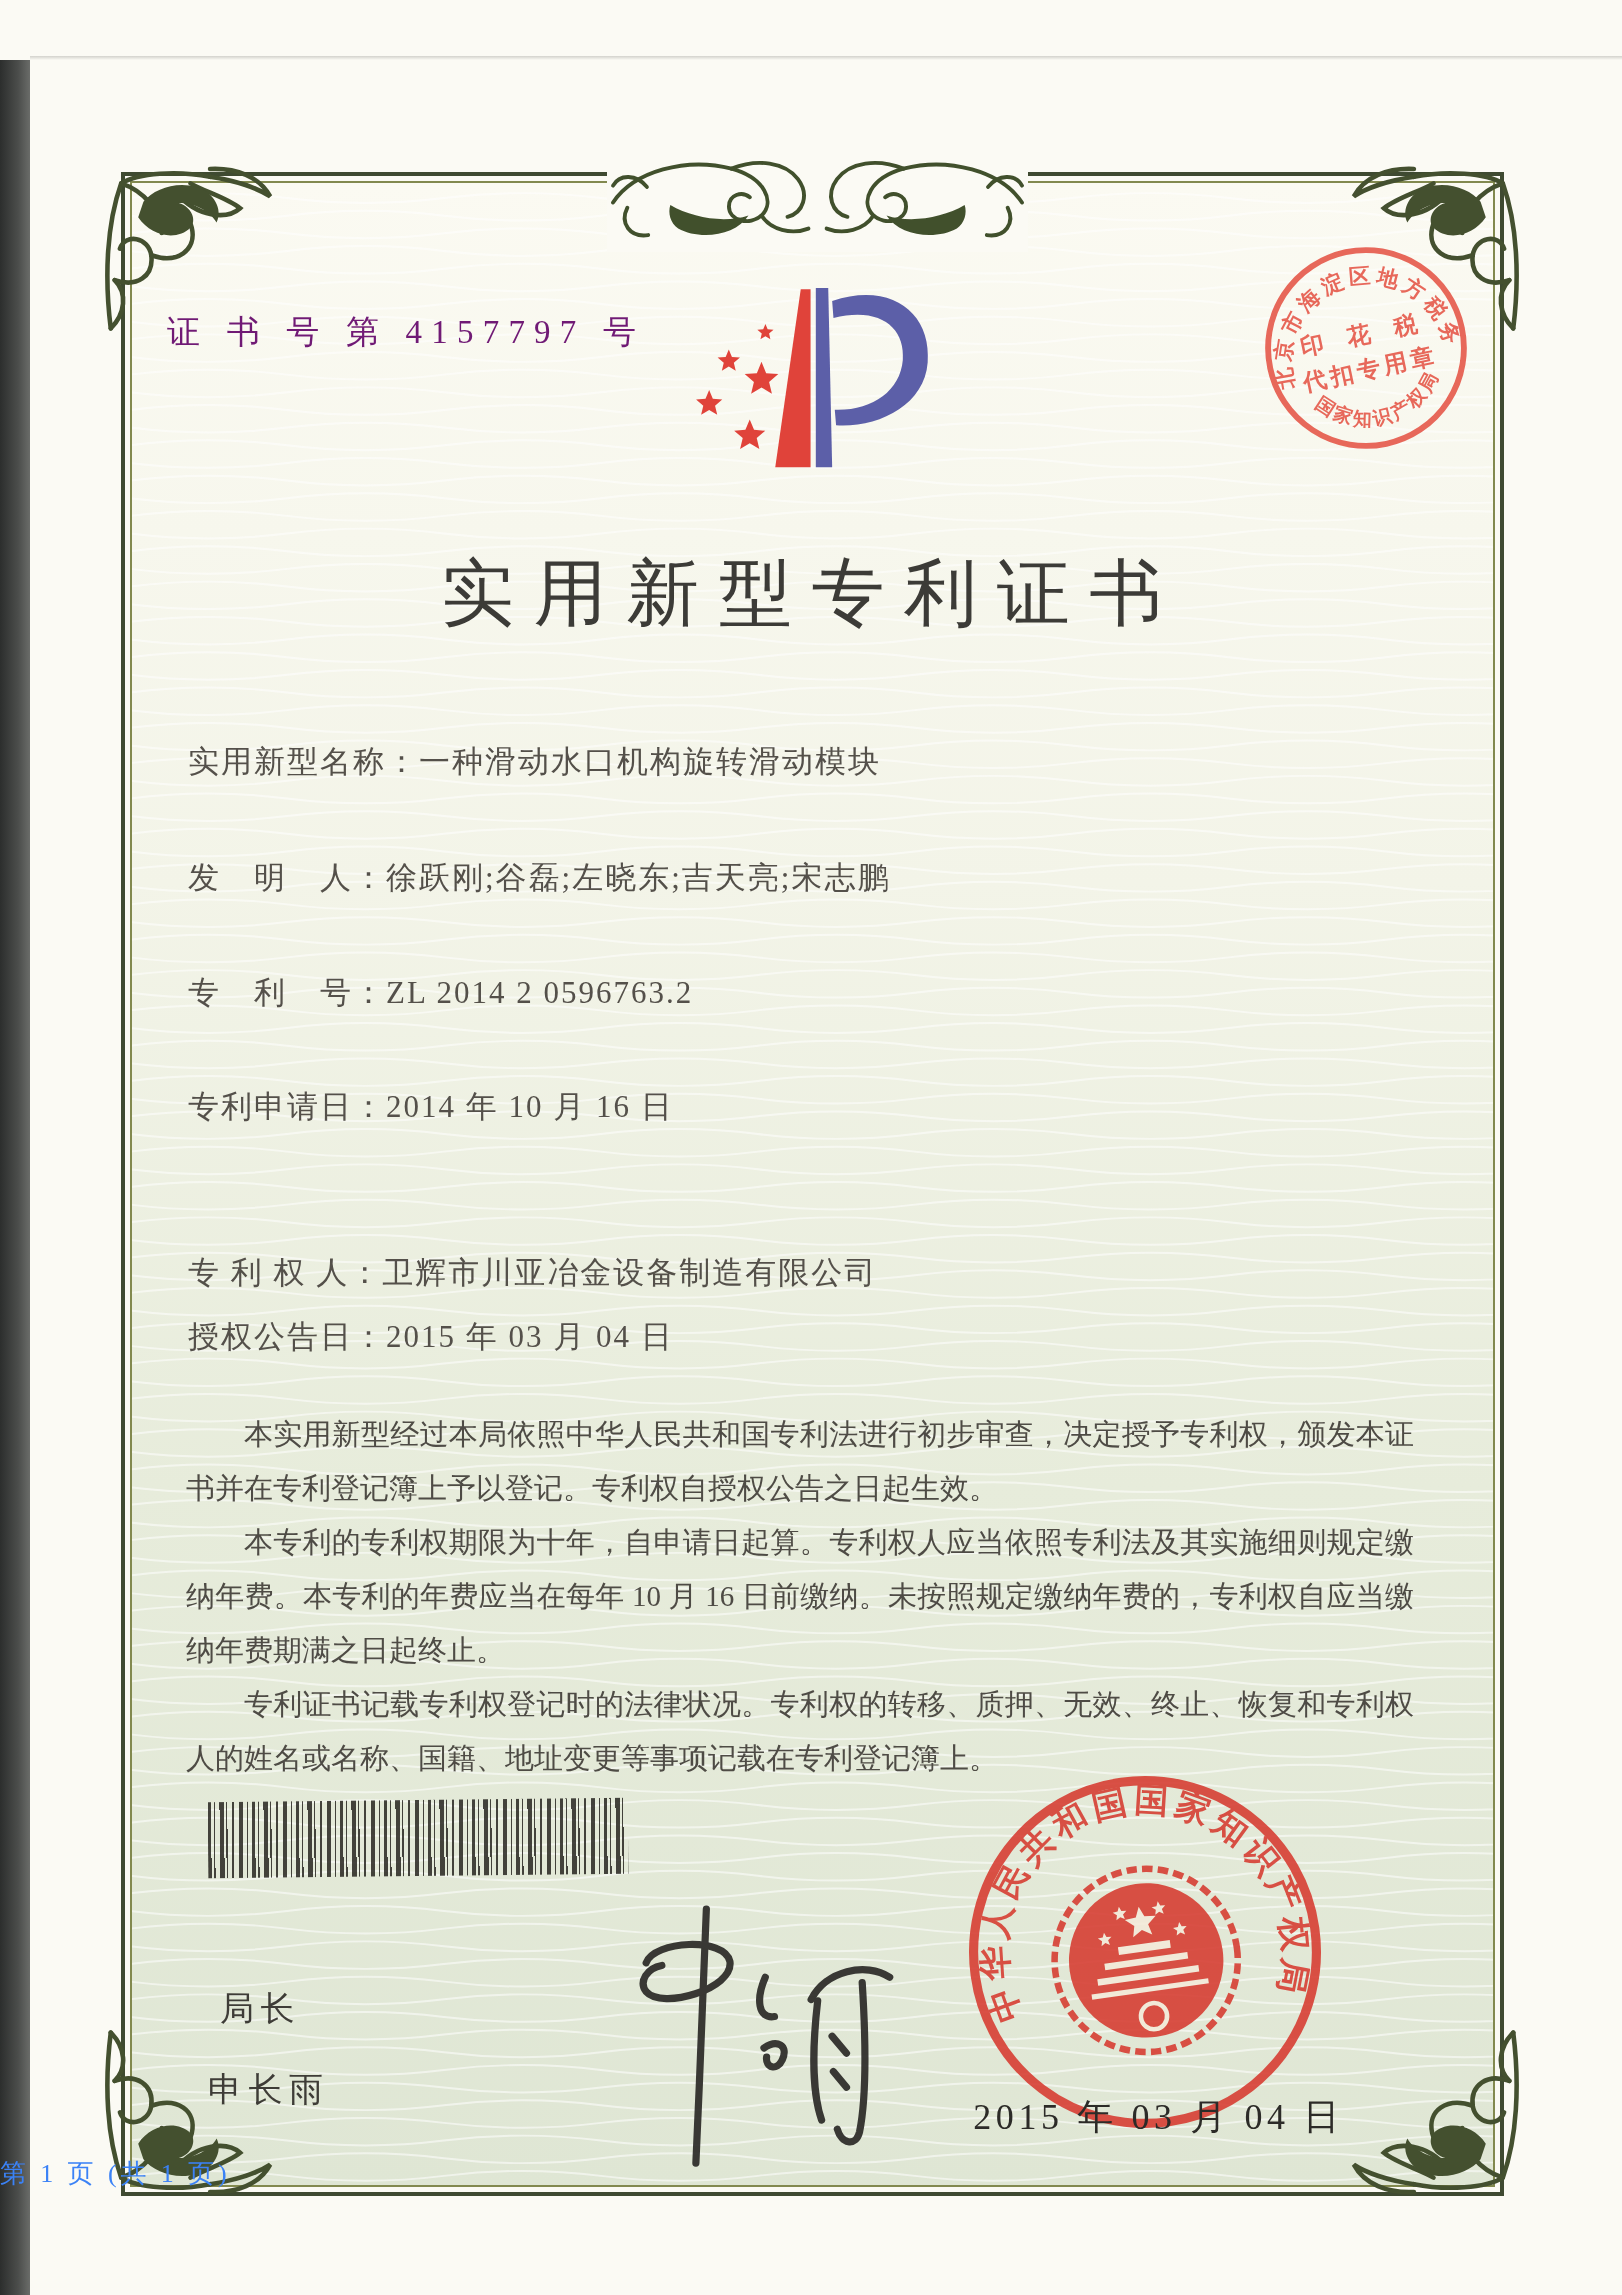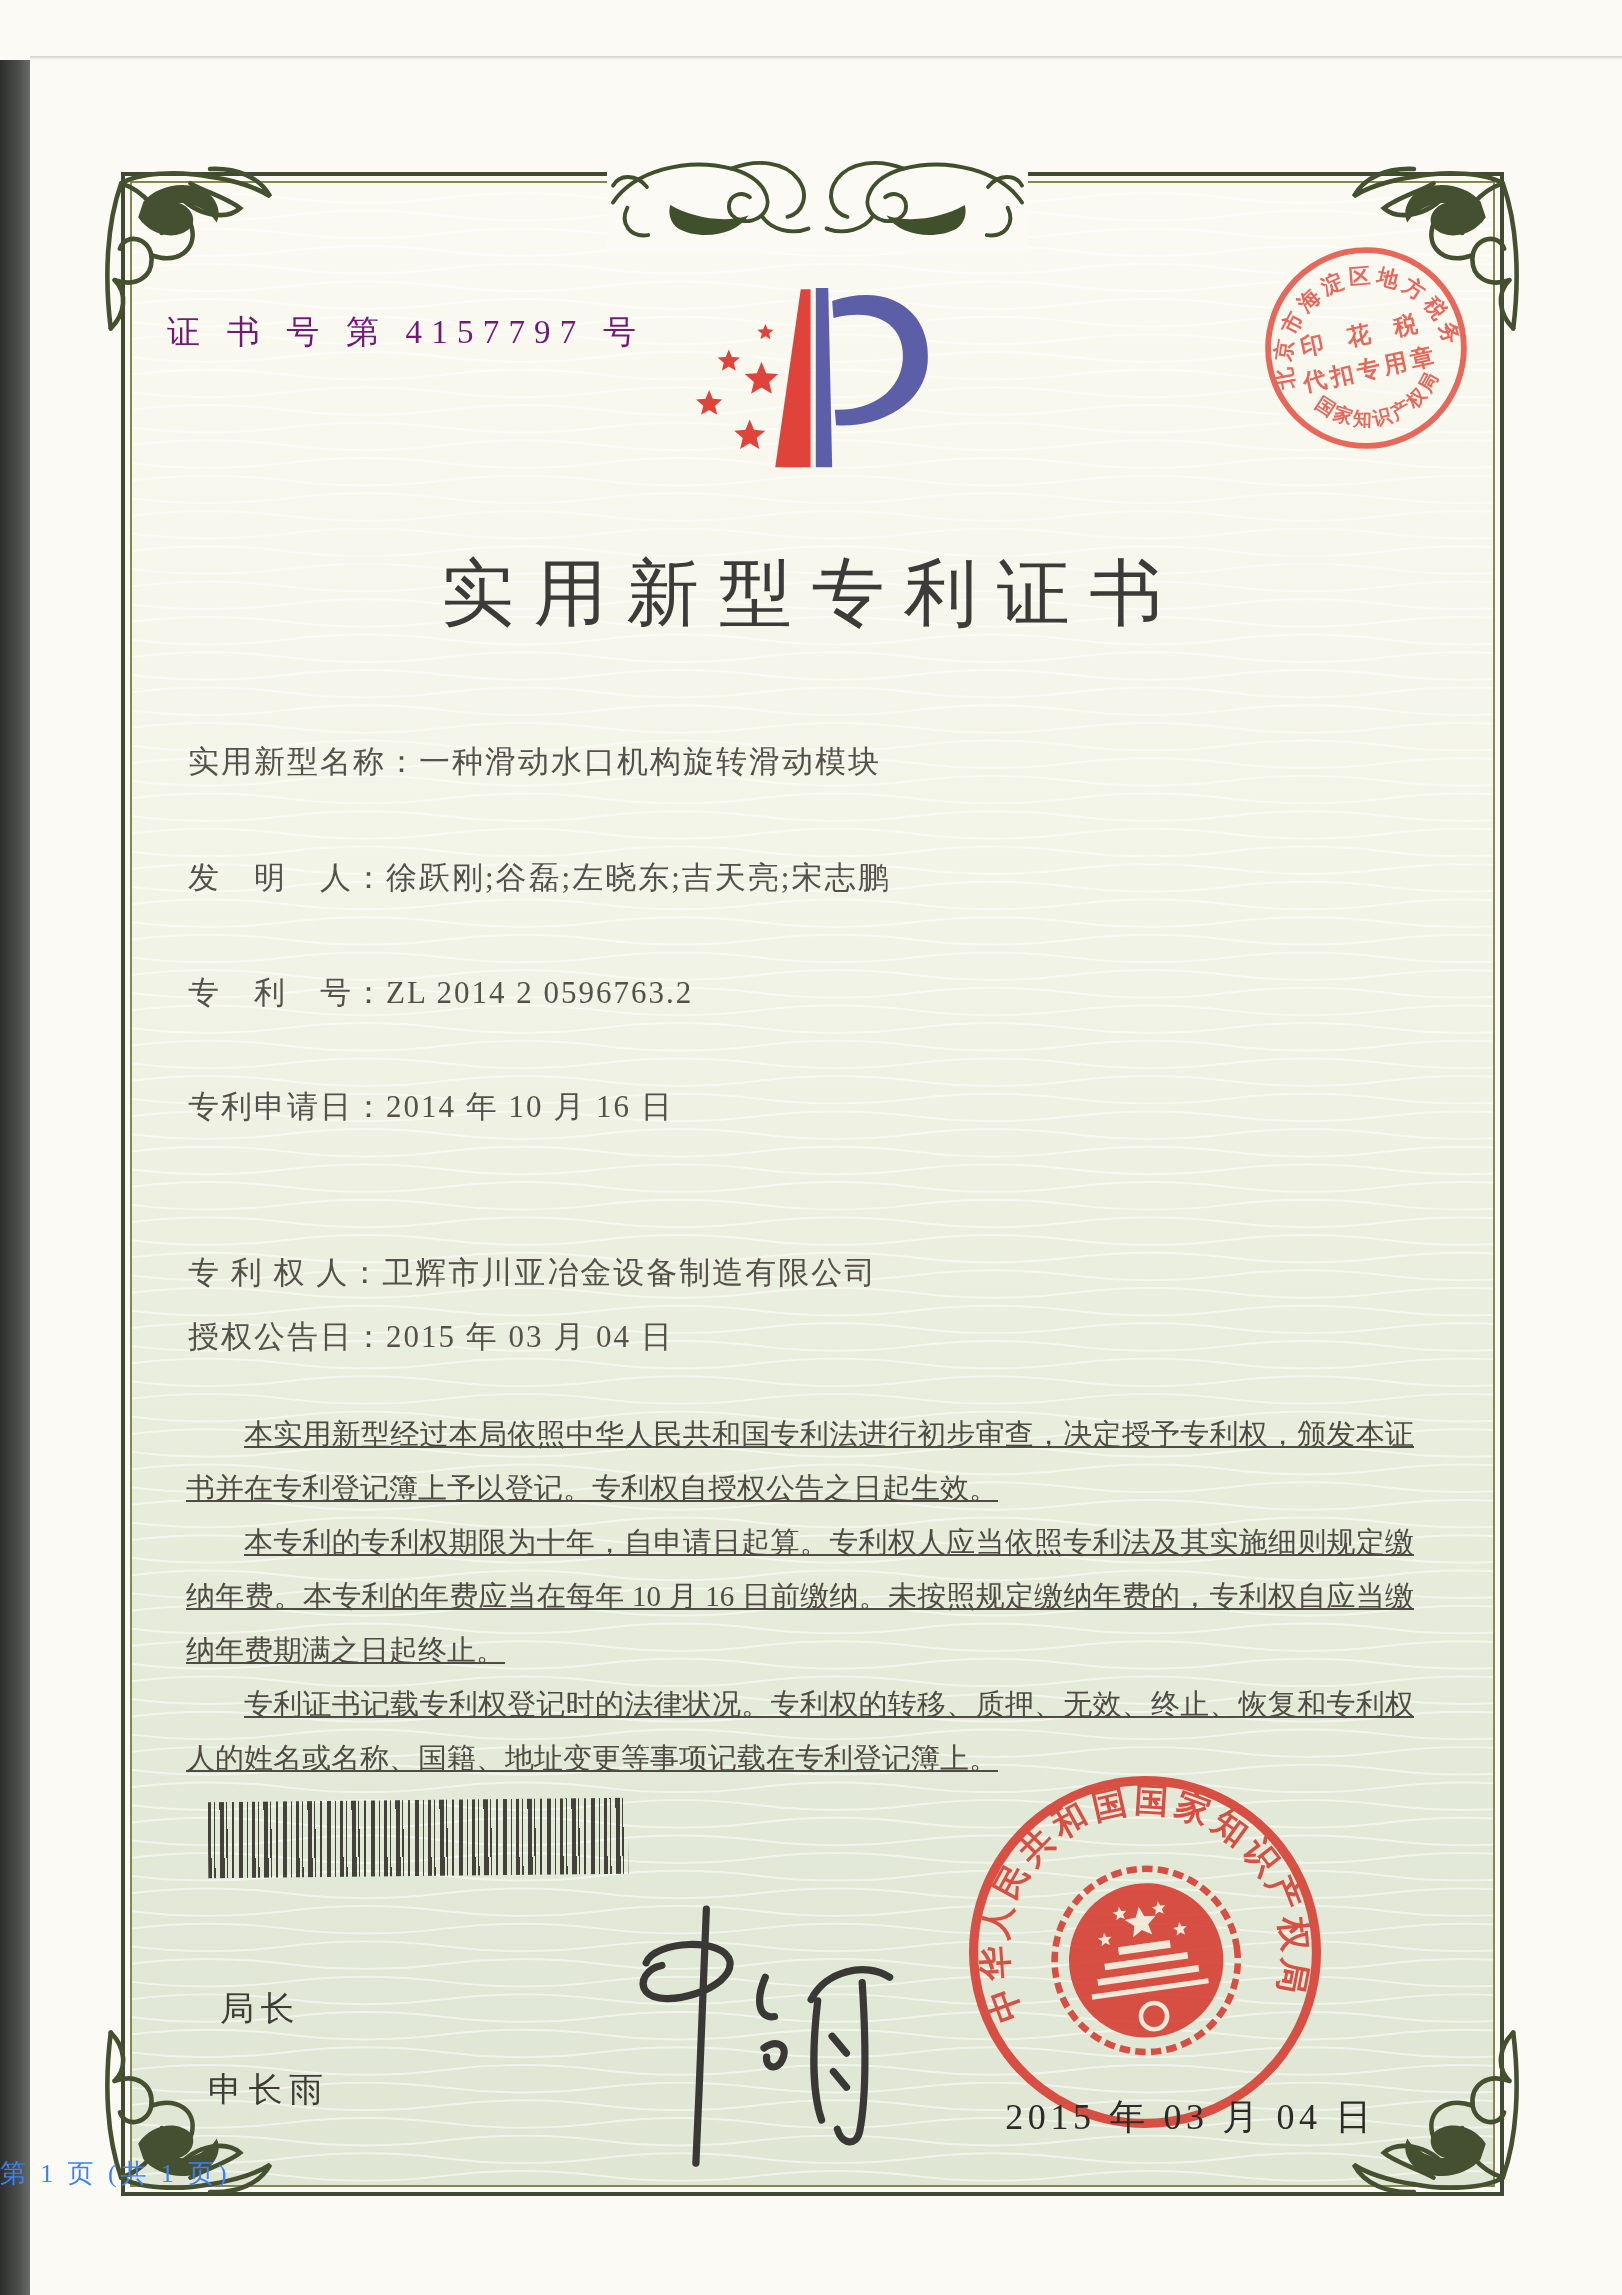--- a/index.html
+++ b/index.html
@@ -22,40 +22,40 @@
   .patch{position:absolute;background:#fbfaf4;}
 
   
   .cert-no{position:absolute;left:167px;top:310px;font-size:33px;letter-spacing:9.2px;
         color:#701a75;white-space:nowrap;}
   .title{position:absolute;left:0;width:100%;top:545px;text-align:center;font-size:73px;
         font-weight:400;letter-spacing:19.6px;color:#3c3b37;}
   .field{position:absolute;left:188px;font-size:31px;letter-spacing:2px;color:#54504a;white-space:nowrap;}
   .f0{top:741px}.f1{top:857px}.f2{top:972px}.f3{top:1086px}.f4{top:1252px}.f5{top:1316px}
   .paras{position:absolute;left:186px;top:1407px;width:1228px;font-size:29px;line-height:54px;
-        color:#4e4b45;text-align:justify;text-decoration:underline;}
+        color:#4e4b45;text-align:justify;}
   .paras p{margin:0;text-indent:2em;}
 
   .barcode{position:absolute;left:208px;top:1800px;width:420px;height:76px;transform:rotate(-.6deg);
      background:repeating-linear-gradient(90deg,
        #26241f 0 3.3px,transparent 3.3px 5.9px,
        #26241f 5.9px 7.2px,transparent 7.2px 11.8px,
        #26241f 11.8px 16.3px,transparent 16.3px 18.3px,
        #26241f 18.3px 19.6px,transparent 19.6px 24px,
        #26241f 24px 26px,transparent 26px 31px,
        #26241f 31px 35px,transparent 35px 39px,
        #26241f 39px 40px,transparent 40px 44px);
      opacity:.85;}
 
   .director-label{position:absolute;left:220px;top:1986px;font-size:34px;letter-spacing:6.5px;color:#3e3c37;}
   .director-name{position:absolute;left:208px;top:2067px;font-size:34px;letter-spacing:6.5px;color:#3e3c37;}
   .signature{position:absolute;left:564px;top:1900px;width:379px;height:275px;}
 
   .seal{position:absolute;left:952px;top:1759px;width:386px;height:386px;transform:rotate(-8deg);}
-  .seal-date{position:absolute;left:968px;top:2093px;width:445px;text-align:center;
+  .seal-date{position:absolute;left:936px;top:2093px;width:445px;text-align:center;
         font-size:36px;letter-spacing:4.6px;color:#2c2b28;}
   .tax-stamp{position:absolute;left:1257px;top:239px;width:218px;height:218px;transform:rotate(-12deg);opacity:.92;}
   .logo{position:absolute;left:675px;top:250px;width:296px;height:263px;}
 
   .footer{position:absolute;left:0;width:100%;top:2156px;text-align:left;
         font-size:26px;letter-spacing:3.9px;color:#3b82f6;}
 </style>
 </head>
 <body>
 

